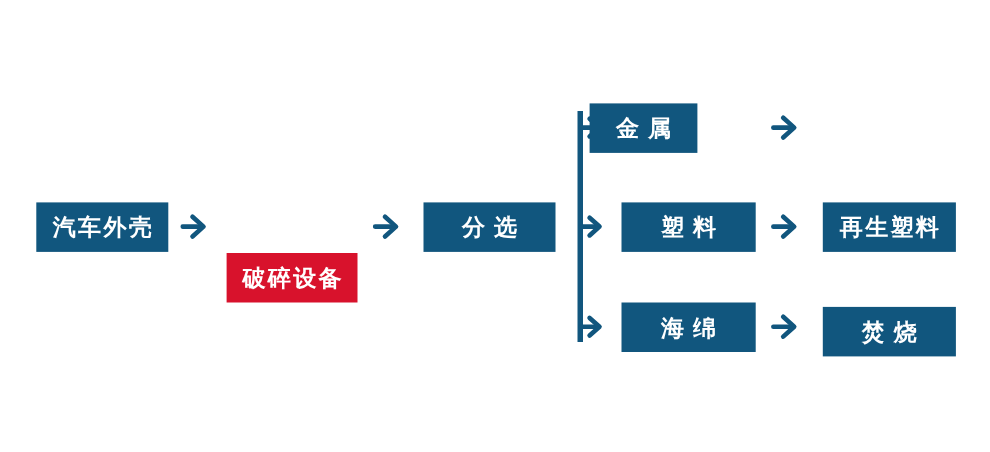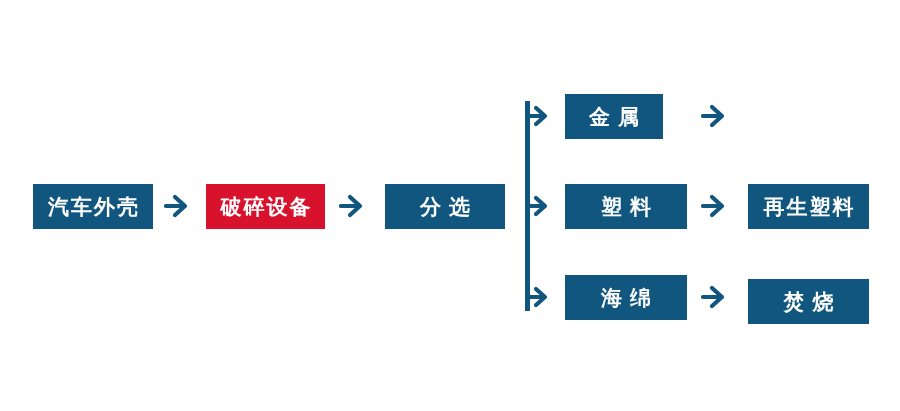--- a/index.html
+++ b/index.html
@@ -21,21 +21,21 @@
     color: var(--text, #ffffff);
     display: flex;
     align-items: center;
     justify-content: center;
     font-size: 21px;
     font-weight: bold;
     letter-spacing: 2px;
     text-indent: 2px; 
     white-space: nowrap;
   }
-  .node.red { background: var(--red, #D8122C); }
+  .node.red { background: var(--red, #D8122C); margin-top: 46px; }
   .node.sp2 { letter-spacing: 8px; text-indent: 8px; }
 
   .arrow {
     position: absolute;
     width: 30px;
     height: 26px;
     color: var(--blue, #11567E);
   }
   .connector {
     position: absolute;
@@ -79,21 +79,21 @@
         <path d="M8 18 H23"></path>
           <path d="M16 10 L25 18 L16 26"></path>
         <path d="M8 108 H23"></path>
           <path d="M16 100 L25 108 L16 116"></path>
         <path d="M8 199 H23"></path>
           <path d="M16 191 L25 199 L16 207"></path>
       </g>
     </svg>
   </div>
 
-  <div class="node sp2" style="left:565px; top:94px; width:98px;">金属</div>
+  <div class="node sp2" style="left:536px; top:94px; width:98px;">金属</div>
   <div class="arrow" style="left:701px; top:103px;">
     <svg width="30" height="26" viewBox="0 0 30 26" fill="none" stroke="currentColor" stroke-width="4.2" stroke-linecap="round" stroke-linejoin="round">
       <path d="M2 13 H19"></path>
         <path d="M11 4 L21 13 L11 22"></path>
     </svg>
   </div>
 
   <div class="node sp2" style="left:565px; top:184px; width:122px;">塑料</div>
   <div class="arrow" style="left:701px; top:193px;">
     <svg width="30" height="26" viewBox="0 0 30 26" fill="none" stroke="currentColor" stroke-width="4.2" stroke-linecap="round" stroke-linejoin="round">

